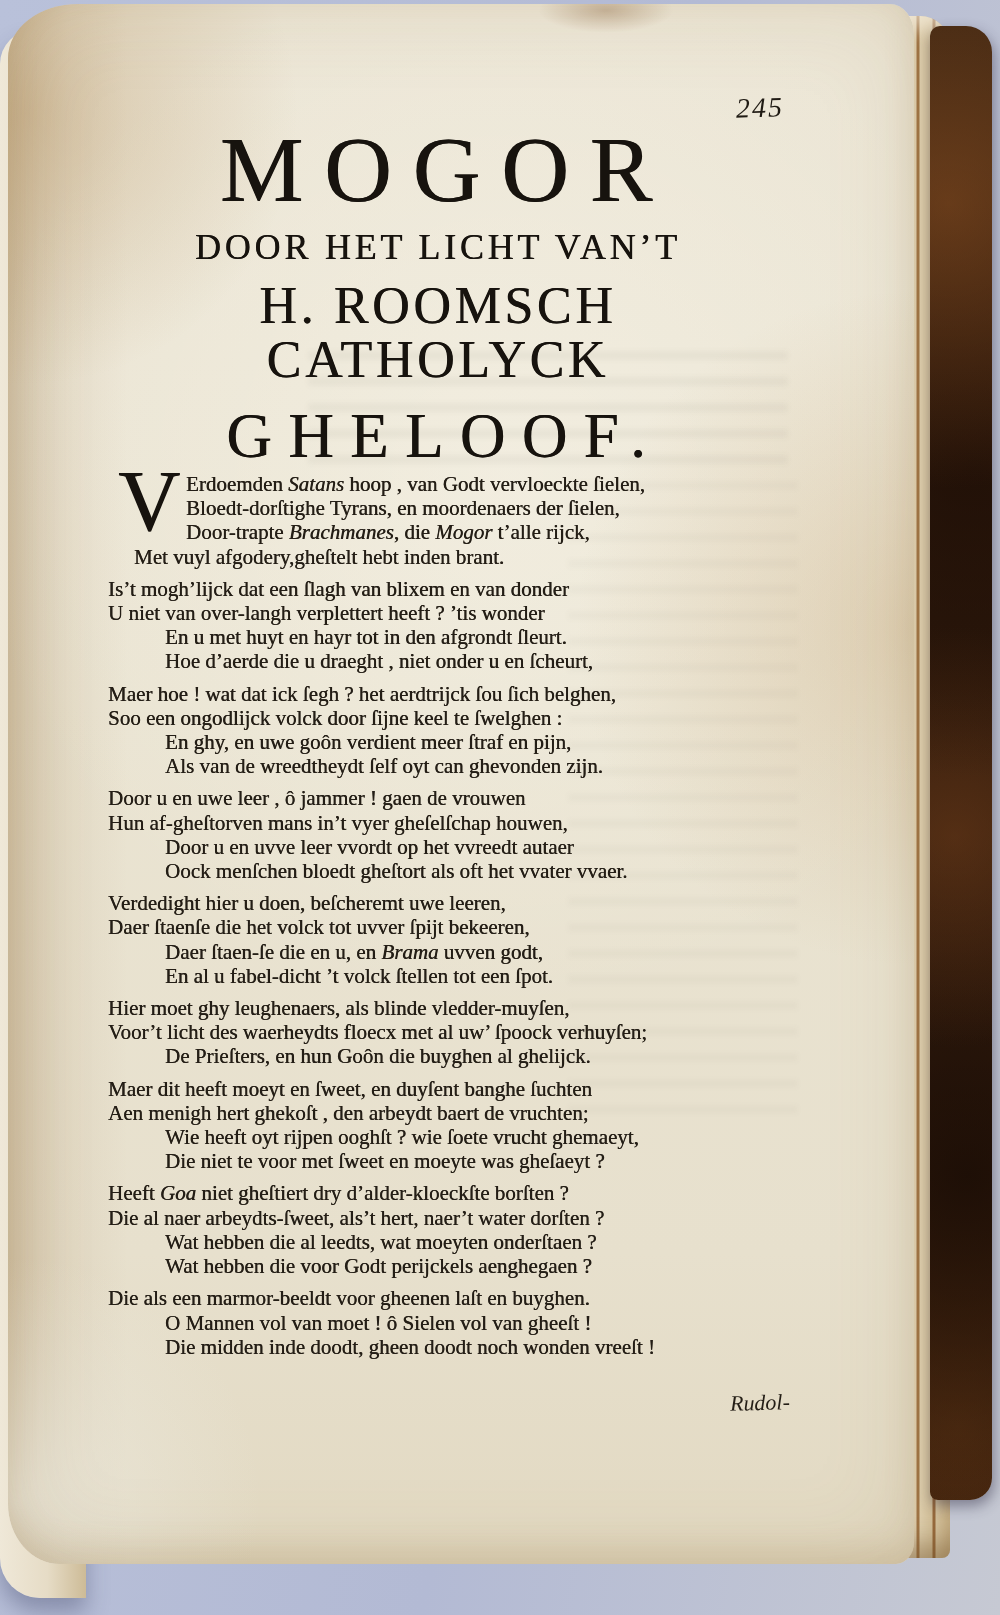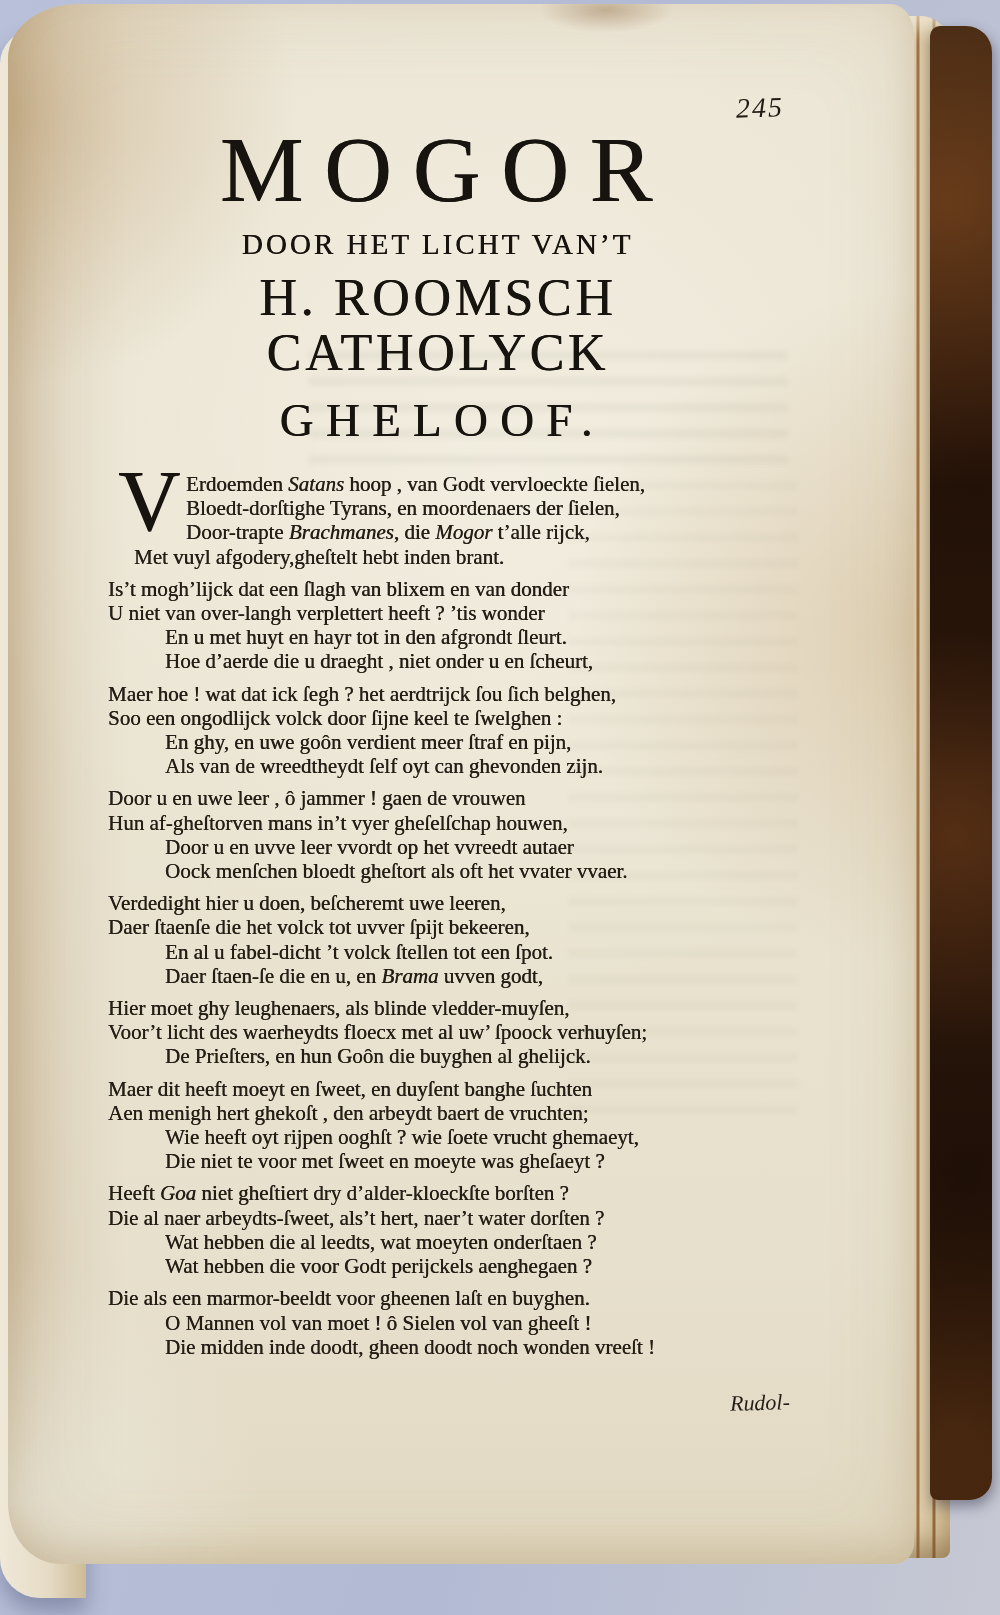--- a/index.html
+++ b/index.html
@@ -58,23 +58,23 @@
   .ghost.g1{left:300px;top:330px;width:480px;height:130px;}
   .ghost.g2{left:560px;top:470px;width:230px;height:640px;opacity:.35;}
   
   .page-number{
     position:absolute;left:728px;top:88px;font-style:italic;font-size:28px;
     letter-spacing:2px;color:#201b14;transform:rotate(-2deg);
   }
   .title-block{position:absolute;left:88px;top:118px;width:680px;text-align:center;color:#17130e;}
   .t1{font-size:94px;letter-spacing:.22em;padding-left:.22em;line-height:1.0;text-shadow:.6px 0 0 currentColor;}
   .t2{font-size:50px;letter-spacing:.155em;padding-left:.155em;margin-top:12px;line-height:1.05;text-shadow:.5px 0 0 currentColor;}
-  .t3{font-size:29px;letter-spacing:.105em;padding-left:.105em;margin-top:13px;line-height:1.05;text-shadow:.4px 0 0 currentColor;}
+  .t3{font-size:36px;letter-spacing:.105em;padding-left:.105em;margin-top:13px;line-height:1.05;text-shadow:.4px 0 0 currentColor;}
   .t4{font-size:52px;letter-spacing:.07em;padding-left:.07em;margin-top:12px;line-height:1.05;text-shadow:.5px 0 0 currentColor;}
-  .t5{font-size:47px;letter-spacing:.26em;padding-left:.26em;margin-top:15px;line-height:1.05;text-shadow:.5px 0 0 currentColor;}
+  .t5{font-size:63px;letter-spacing:.26em;padding-left:.26em;margin-top:15px;line-height:1.05;text-shadow:.5px 0 0 currentColor;}
   .poem{position:absolute;left:100px;top:468px;width:716px;color:#241e16;}
   .pline{font-size:21px;line-height:24.2px;white-space:nowrap;text-shadow:.35px 0 0 currentColor;}
   .pline .it{font-style:italic;}
   .pline.ind{padding-left:57px;}
   .pline.ind-sm{padding-left:26px;}
   .stanza{margin-bottom:8px;}
   .stanza.first .dropcap{
     float:left;width:62px;height:46px;margin:3px 6px 0 10px;
     font-size:86px;line-height:.62;color:#17130e;text-shadow:.8px 0 0 currentColor;
   }
@@ -122,22 +122,22 @@
       </div>
       <div class="stanza">
         <div class="pline"><span>Door u en uwe leer , ô jammer ! gaen de vrouwen</span></div>
         <div class="pline"><span>Hun af-gheſtorven mans in’t vyer gheſelſchap houwen,</span></div>
         <div class="pline ind"><span>Door u en uvve leer vvordt  op het  vvreedt autaer</span></div>
         <div class="pline ind"><span>Oock menſchen bloedt gheſtort als oft het vvater vvaer.</span></div>
       </div>
       <div class="stanza">
         <div class="pline"><span>Verdedight hier u doen, beſcheremt uwe leeren,</span></div>
         <div class="pline"><span>Daer ſtaenſe die het volck tot uvver ſpijt bekeeren,</span></div>
+        <div class="pline ind"><span>Daer ſtaen-ſe die en u, en </span><span class="it">Brama</span><span> uvven godt,</span></div>
         <div class="pline ind"><span>En al u fabel-dicht ’t volck ſtellen tot een ſpot.</span></div>
-        <div class="pline ind"><span>Daer ſtaen-ſe die en u, en </span><span class="it">Brama</span><span> uvven godt,</span></div>
       </div>
       <div class="stanza">
         <div class="pline"><span>Hier moet ghy leughenaers, als blinde vledder-muyſen,</span></div>
         <div class="pline"><span>Voor’t licht des waerheydts floecx met al uw’ ſpoock verhuyſen;</span></div>
         <div class="pline ind"><span>De Prieſters, en hun Goôn die buyghen al ghelijck.</span></div>
       </div>
       <div class="stanza">
         <div class="pline"><span>Maer dit heeft moeyt en ſweet, en duyſent banghe ſuchten</span></div>
         <div class="pline"><span>Aen menigh hert ghekoſt , den arbeydt baert de vruchten;</span></div>
         <div class="pline ind"><span>Wie heeft oyt rijpen ooghſt ? wie ſoete vrucht ghemaeyt,</span></div>

